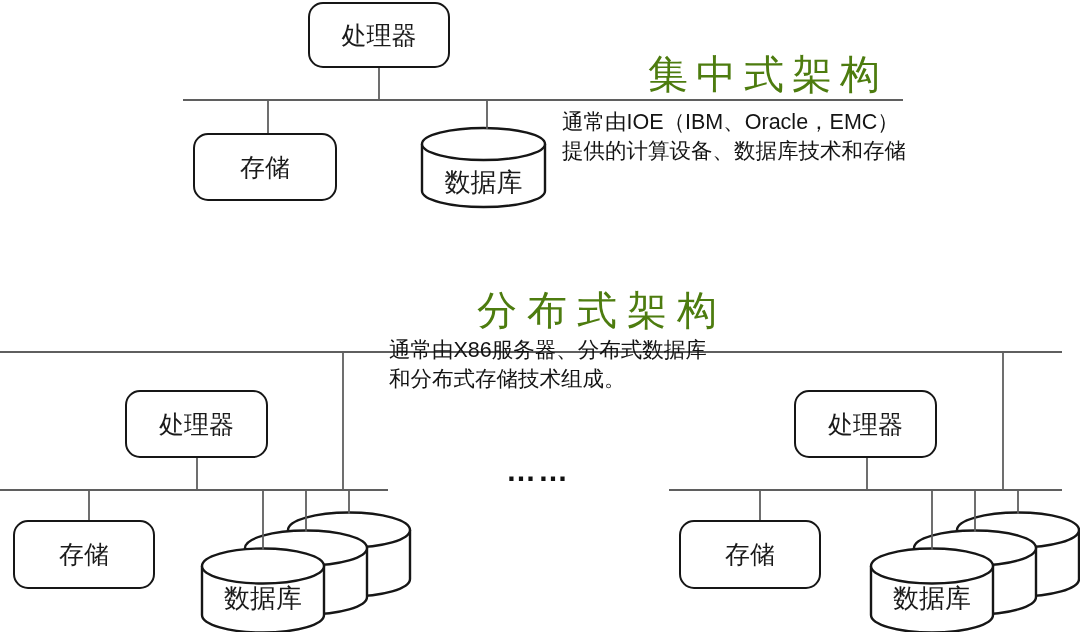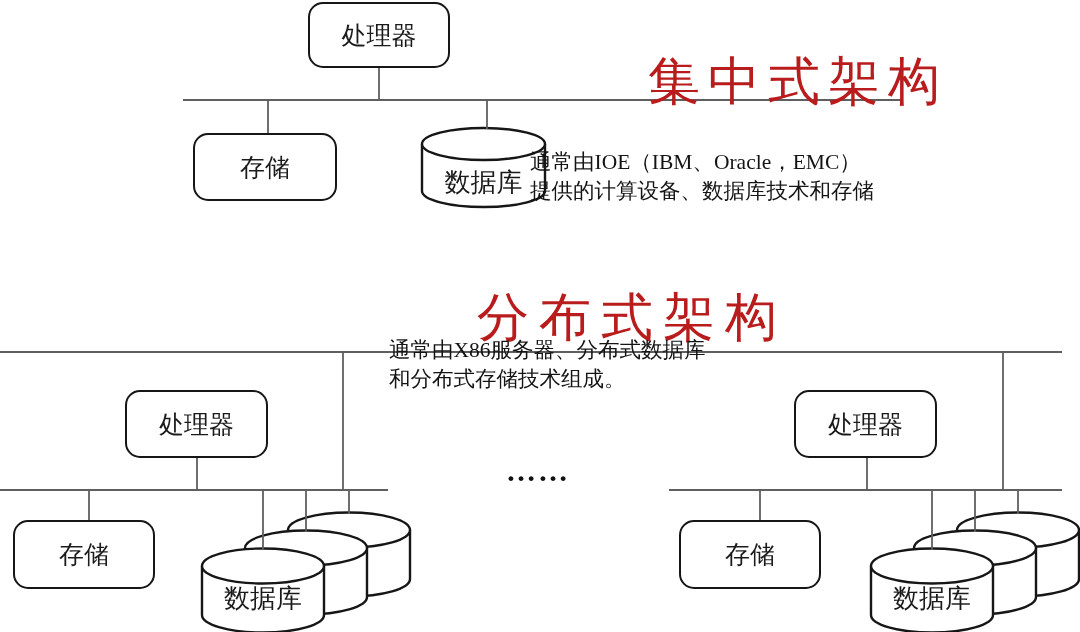--- a/index.html
+++ b/index.html
@@ -1,21 +1,21 @@
 <!DOCTYPE html>
 <html><head>
 <meta charset="utf-8">
 <style>
   html,body{margin:0;padding:0;background:#ffffff;}
   .canvas{
     position:relative;
     width:1080px;height:632px;
     background:#ffffff;
     overflow:hidden;
-    font-family:Liberation Serif, serif;
+    font-family:Liberation Sans, sans-serif;
     color:#1a1a1a;
   }
   .canvas svg{position:absolute;left:0;top:0;}
   .node-box{
     position:absolute;
     background:#ffffff;
     border:2.5px solid #161616;
     border-radius:15px;
     display:flex;align-items:center;justify-content:center;
     font-size:25px;
@@ -24,23 +24,23 @@
   }
   .cyl-label{
     position:absolute;
     display:flex;align-items:center;justify-content:center;
     font-size:26px;
     color:#1a1a1a;
     text-align:center;
   }
   .section-title{
     position:absolute;
-    font-size:52px;
+    font-size:40px;
     letter-spacing:8px;
-    color:#b91c1c;
+    color:#4d7c0f;
     white-space:nowrap;
   }
   .desc{
     position:absolute;
     font-size:21.5px;
     line-height:28.5px;
     color:#141414;
     white-space:nowrap;
   }
   .ellipsis{
@@ -116,21 +116,21 @@
   <div class="node-box" style="left:193px;top:133px;width:144px;height:68px;">
     <span>存储</span>
   </div>
 
   <div class="cyl-label" style="left:423px;top:167px;width:121px;height:30px;">
     <span>数据库</span>
   </div>
 
   <div class="section-title" style="left:648px;top:47px;">集中式架构</div>
 
-  <div class="desc" style="left:530px;top:108px;margin-top:40px;">
+  <div class="desc" style="left:562px;top:108px;">
     <div>通常由IOE（IBM、Oracle，EMC）</div>
     <div>提供的计算设备、数据库技术和存储</div>
   </div>
 
   <div class="section-title" style="left:477px;top:283px;letter-spacing:10px;">分布式架构</div>
 
   <div class="desc" style="left:389px;top:336px;">
     <div>通常由X86服务器、分布式数据库</div>
     <div>和分布式存储技术组成。</div>
   </div>

